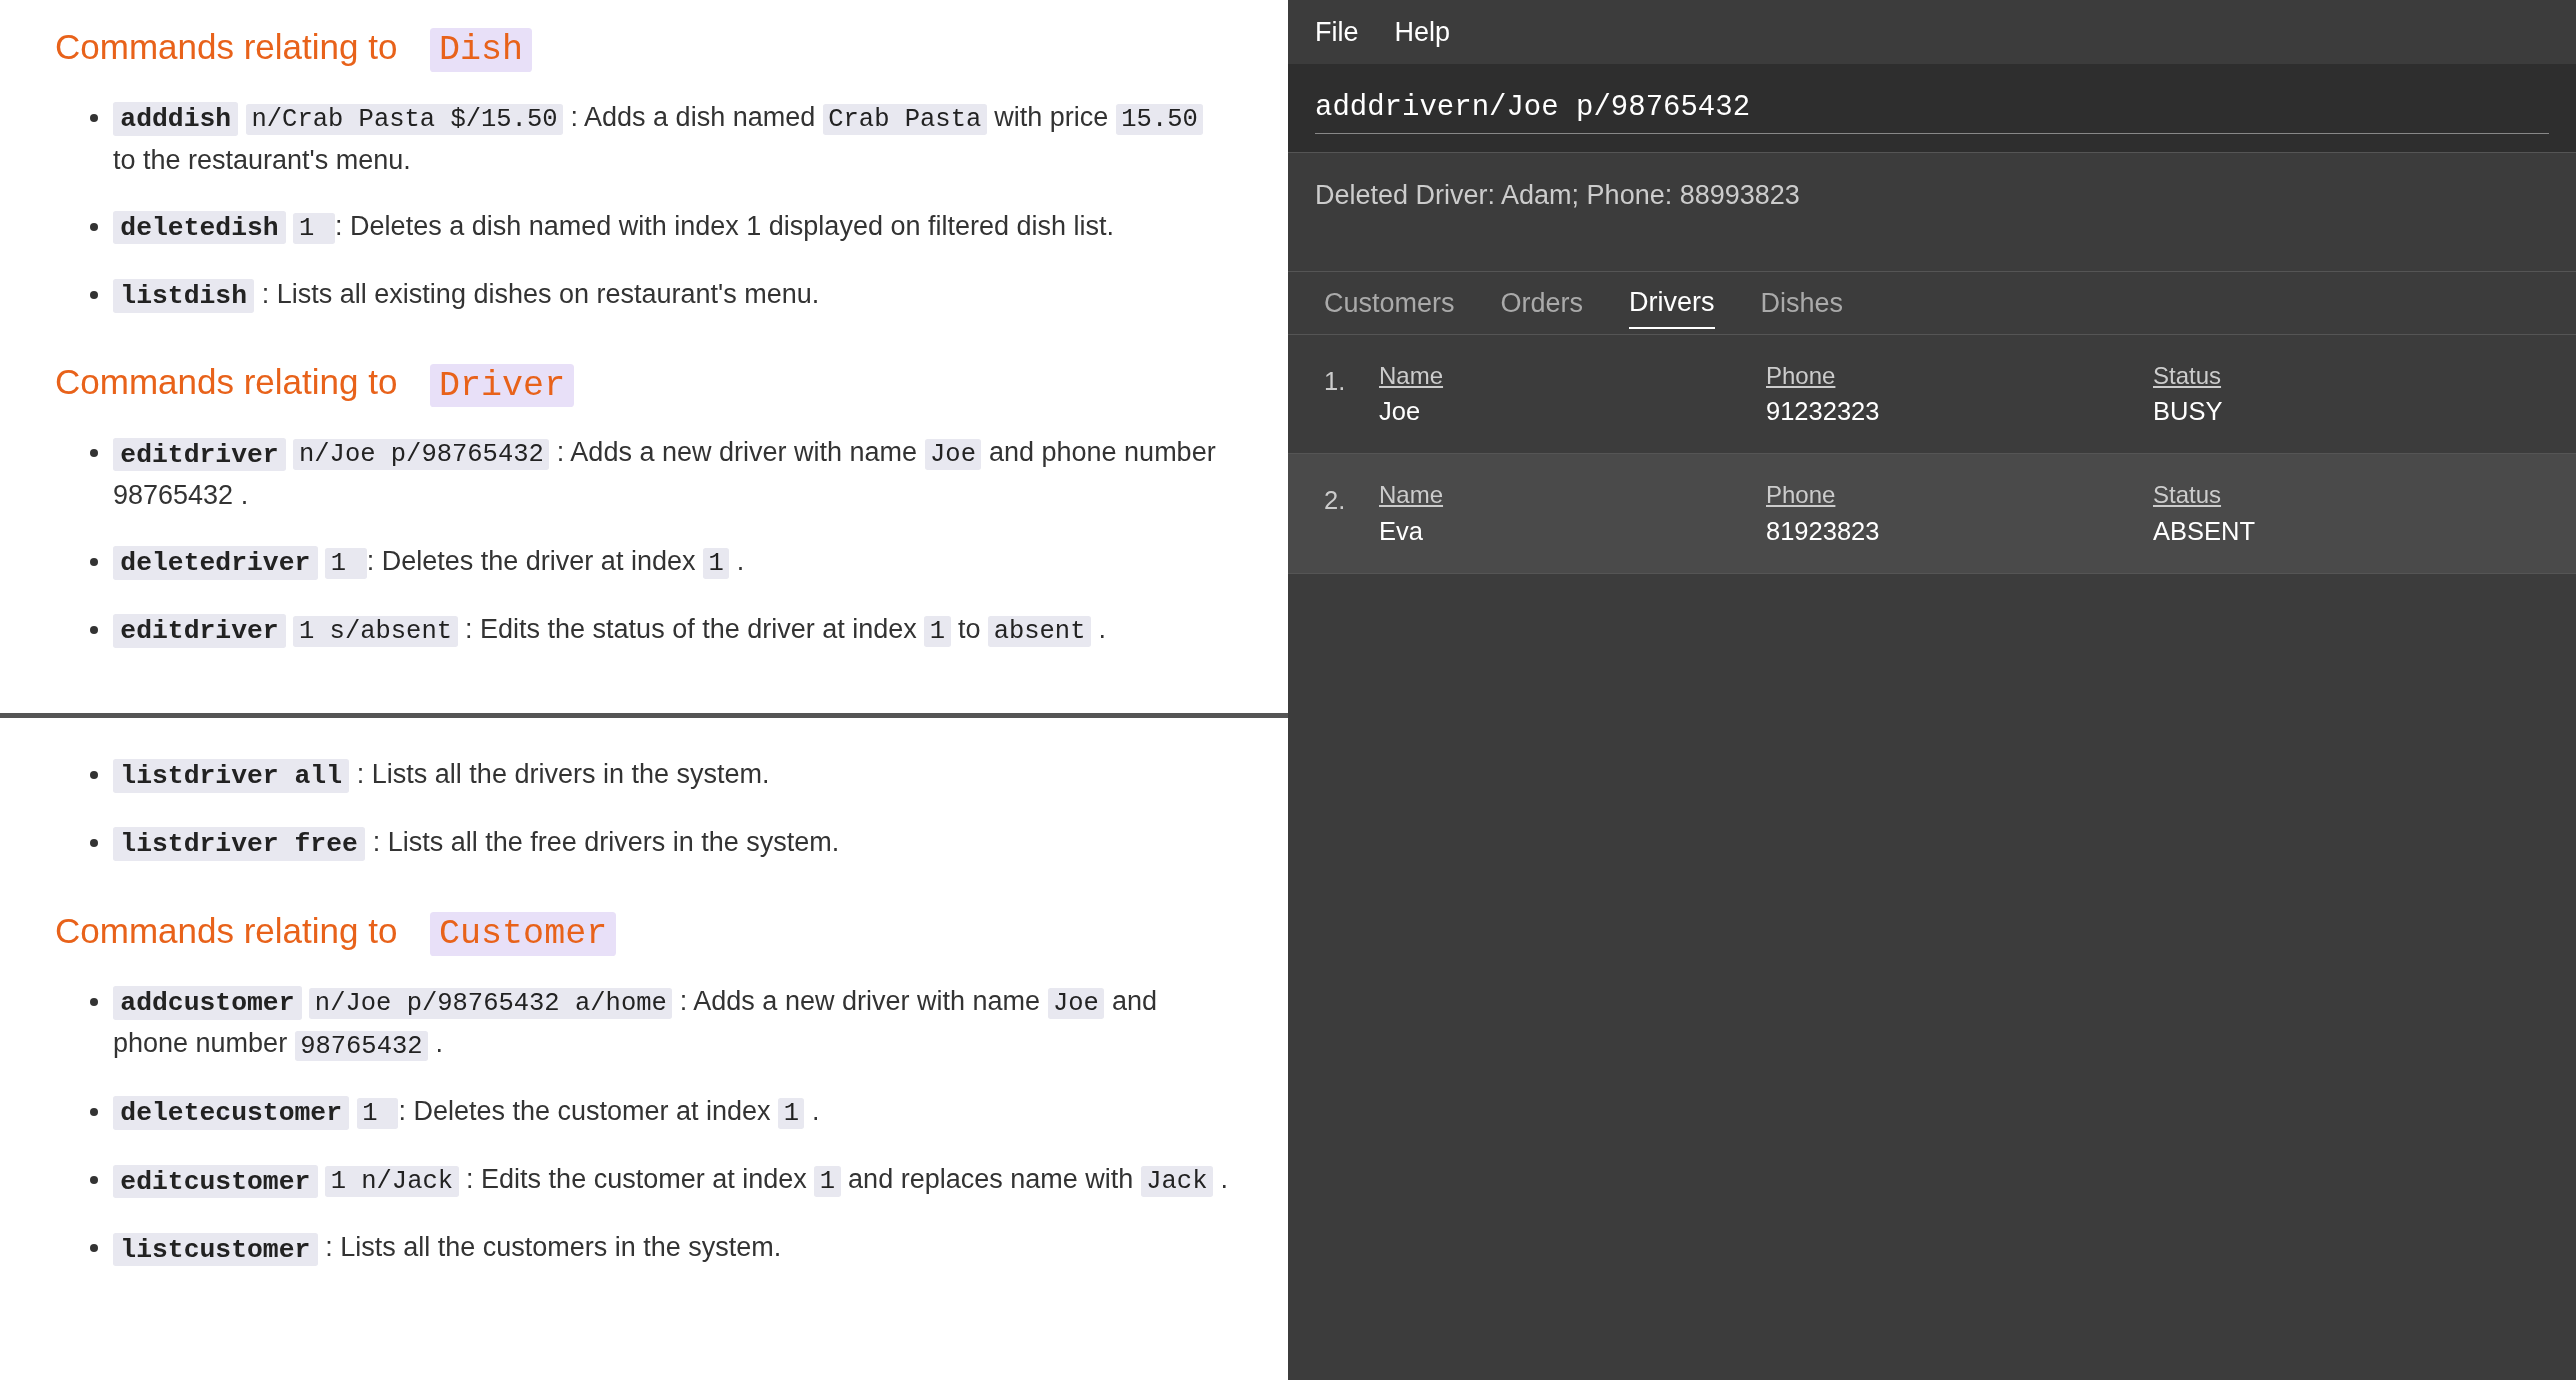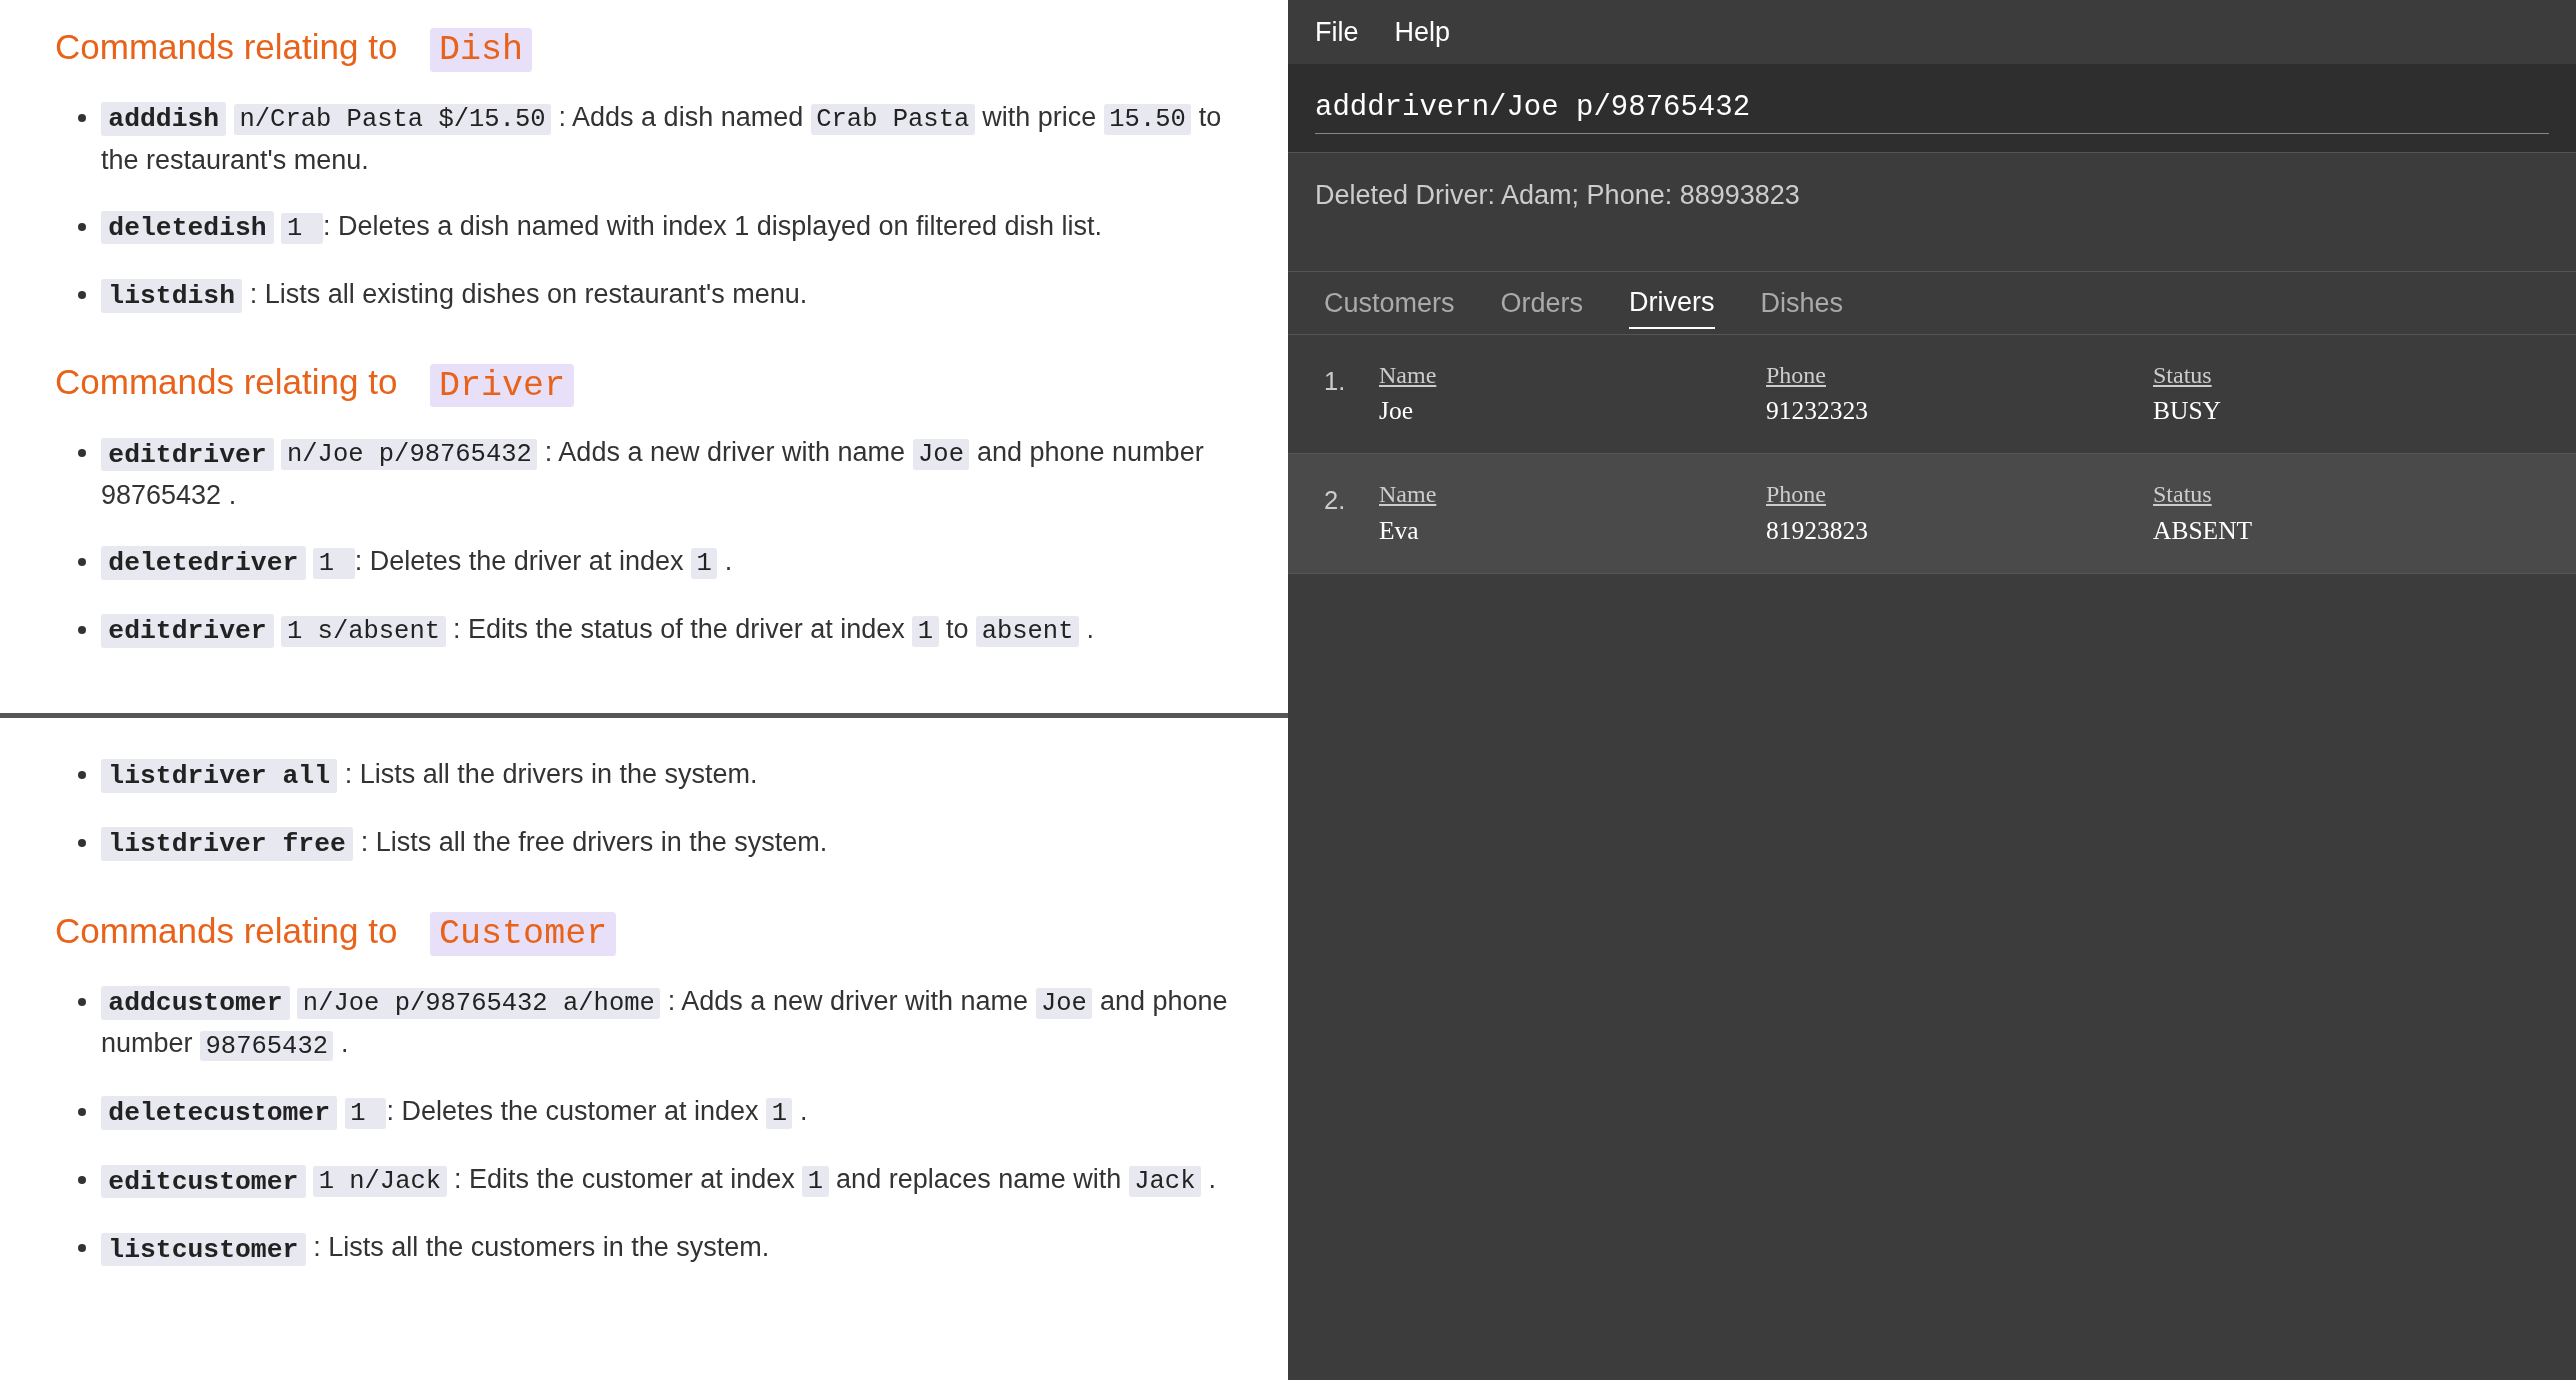--- a/index.html
+++ b/index.html
@@ -53,20 +53,21 @@
     .bullet-list {
       list-style: disc;
       padding-left: 46px;
     }
 
     .bullet-list li {
       font-size: 27px;
       color: #333;
       margin-bottom: 25.5px;
       line-height: 1.5;
+      margin-left: 12px;
     }
 
     .cmd {
       font-family: 'Courier New', monospace;
       background: #e8e8f0;
       color: #222;
       padding: 1.8px 7.3px;
       border-radius: 2.7px;
       font-size: 26.4px;
       font-weight: bold;
@@ -182,21 +183,20 @@
       font-size: 25.5px;
       width: 55px;
       flex-shrink: 0;
       margin-top: 4.6px;
     }
 
     .row-data {
       display: flex;
       flex: 1;
       gap: 0;
-      font-family: Liberation Serif, serif;
     }
 
     .col-block {
       flex: 1;
     }
 
     .col-header {
       color: #cccccc;
       font-size: 24px;
       text-decoration: underline;

